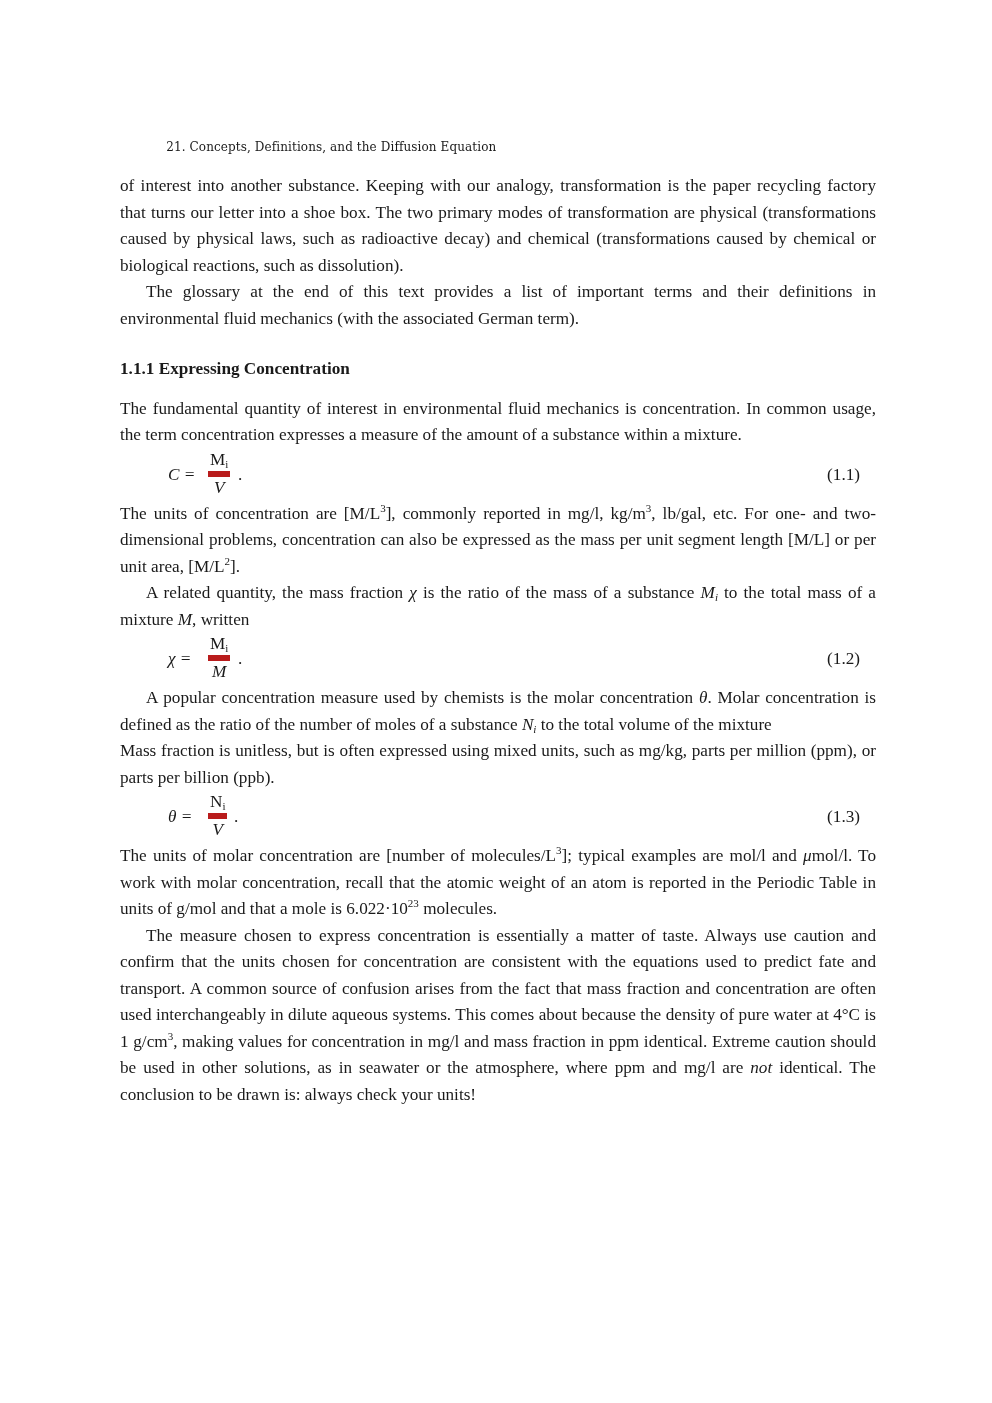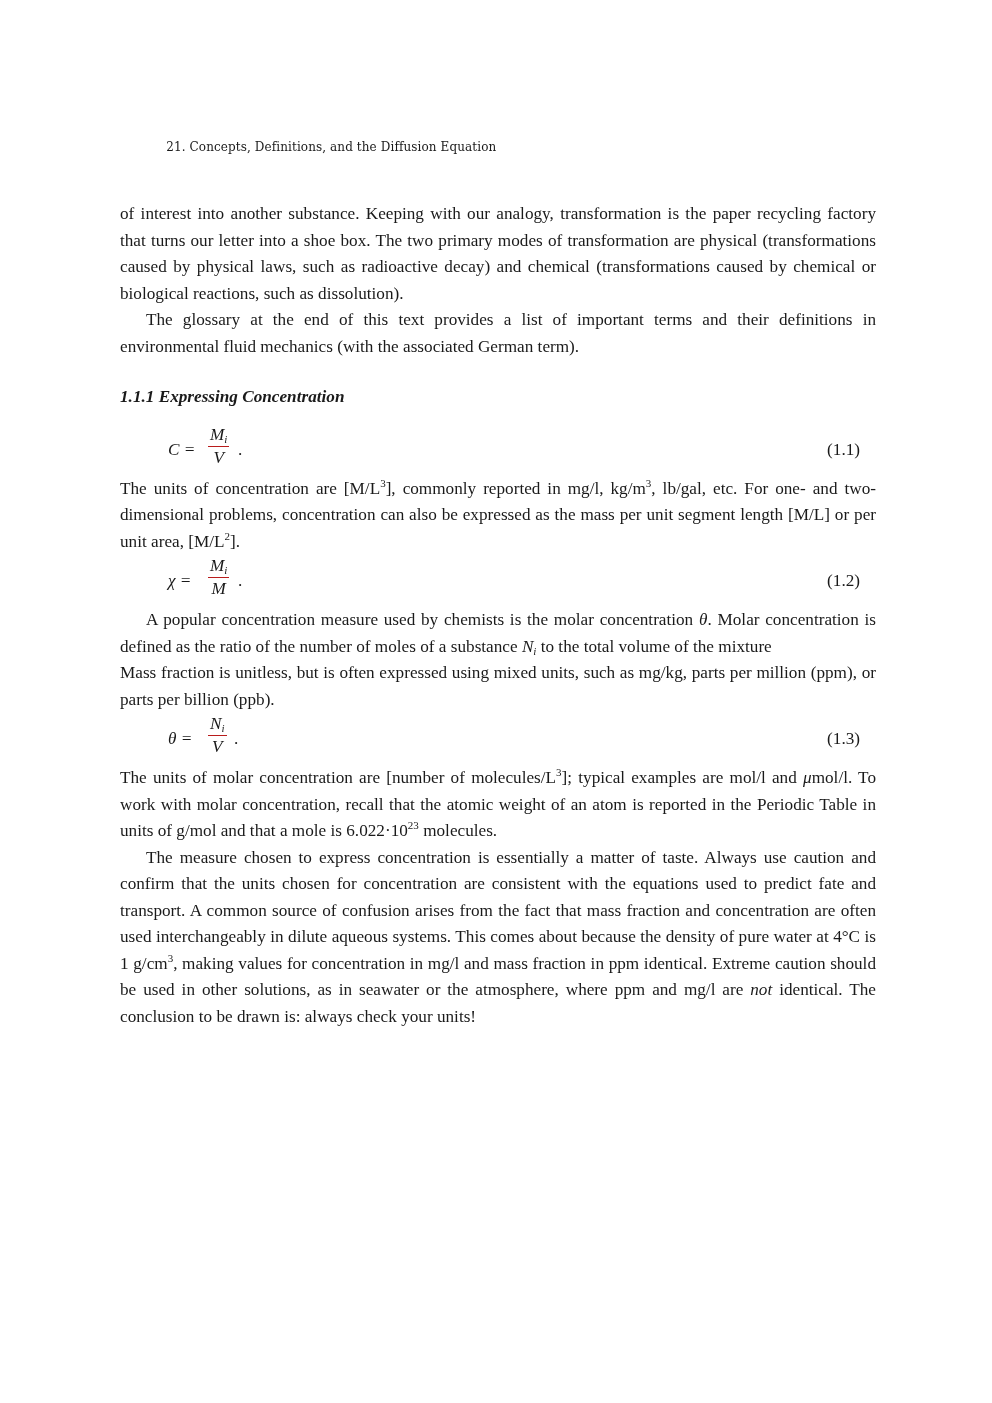--- a/index.html
+++ b/index.html
@@ -2,63 +2,65 @@
 <html><head>
 <meta charset="utf-8">
 <style>
   html, body { margin: 0; padding: 0; background: #ffffff; }
   body { width: 992px; height: 1403px; position: relative; overflow: hidden; color: #1a1a1a;
          font-family: "DejaVu Serif", "Liberation Serif", serif; }
   .page { position: absolute; left: 0; top: 0; width: 992px; height: 1403px; }
   .running-head { position: absolute; top: 140px; left: 120px; font-size: 12px; letter-spacing: 0.1px; text-align: right; }
   .running-head .pno { display: inline-block; width: 54px; }
   .text { position: absolute; left: 120px; width: 756px; font-size: 17.2px; line-height: 26.5px;
-          text-align: justify; font-family: "Liberation Serif", "DejaVu Serif", serif; margin-top: 28px; }
+          text-align: justify; font-family: "Liberation Serif", "DejaVu Serif", serif; }
   .p { margin: 0; }
   .indent { text-indent: 26px; }
-  .heading { font-weight: bold; font-size: 17.2px; margin: 0; font-style: italic; }
+  .heading { font-weight: bold; font-size: 17.2px; margin: 0; }
   .math { font-style: italic; }
   sup { font-size: 11px; line-height: 0; vertical-align: 7px; }
   sub { font-size: 11px; line-height: 0; vertical-align: -3px; }
   .eq { position: relative; height: 52px; }
   .eq .lhs { position: absolute; left: 48px; top: 13px; }
   .eq .frac { position: absolute; left: 88px; top: 0; display: inline-block; text-align: center; }
-  .frac .num { display: block; border-bottom: 1px solid #b91c1c; padding: 0 2px; line-height: 22px; font-style: italic; }
+  .frac .num { display: block; border-bottom: 6px solid #b91c1c; padding: 0 2px; line-height: 22px; }
   .frac .den { display: block; line-height: 22px; font-style: italic; }
   .eq .dot { position: absolute; top: 13px; }
   .eq .eqno { position: absolute; right: 16px; top: 13px; }
 </style>
 </head>
 <body>
 
 <div class="page">
   <div class="running-head">
     <span class="pno">2</span><span>1. Concepts, Definitions, and the Diffusion Equation</span>
   </div>
 
   <div class="text" style="top:173px;">
     <p class="p">of interest into another substance. Keeping with our analogy, transformation is the paper recycling factory that turns our letter into a shoe box. The two primary modes of transformation are physical (transformations caused by physical laws, such as radioactive decay) and chemical (transformations caused by chemical or biological reactions, such as dissolution).</p>
     <p class="p indent">The glossary at the end of this text provides a list of important terms and their definitions in environmental fluid mechanics (with the associated German term).</p>
 
     <div style="height:24px"></div>
     <p class="heading">1.1.1 Expressing Concentration</p>
     <div style="height:13px"></div>
 
+    <p class="p">The fundamental quantity of interest in environmental fluid mechanics is concentration. In common usage, the term concentration expresses a measure of the amount of a substance within a mixture.</p>
 
     <div class="eq">
       <span class="lhs" style="font-style:italic">C =</span>
       <span class="frac">
           <span class="num"><span>M</span><sub>i</sub></span>
           <span class="den">V</span>
         </span>
       <span class="dot" style="left:118px">.</span>
       <span class="eqno">(1.1)</span>
     </div>
 
     <p class="p"><span>The units of concentration are [M/L</span><sup>3</sup><span>], commonly reported in mg/l, kg/m</span><sup>3</sup><span>, lb/gal, etc. For one- and two-dimensional problems, concentration can also be expressed as the mass per unit segment length [M/L] or per unit area, [M/L</span><sup>2</sup><span>].</span></p>
+    <p class="p indent"><span>A related quantity, the mass fraction </span><span class="math">χ</span><span> is the ratio of the mass of a substance </span><span class="math">M</span><sub class="math">i</sub><span> to the total mass of a mixture </span><span class="math">M</span><span>, written</span></p>
 
     <div class="eq">
       <span class="lhs" style="font-style:italic">χ =</span>
       <span class="frac">
           <span class="num"><span>M</span><sub>i</sub></span>
           <span class="den">M</span>
         </span>
       <span class="dot" style="left:118px">.</span>
       <span class="eqno">(1.2)</span>
     </div>

